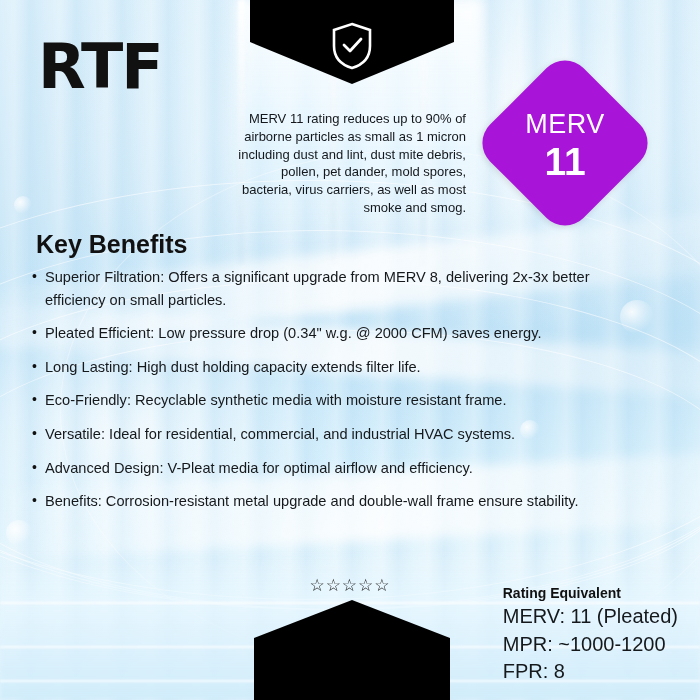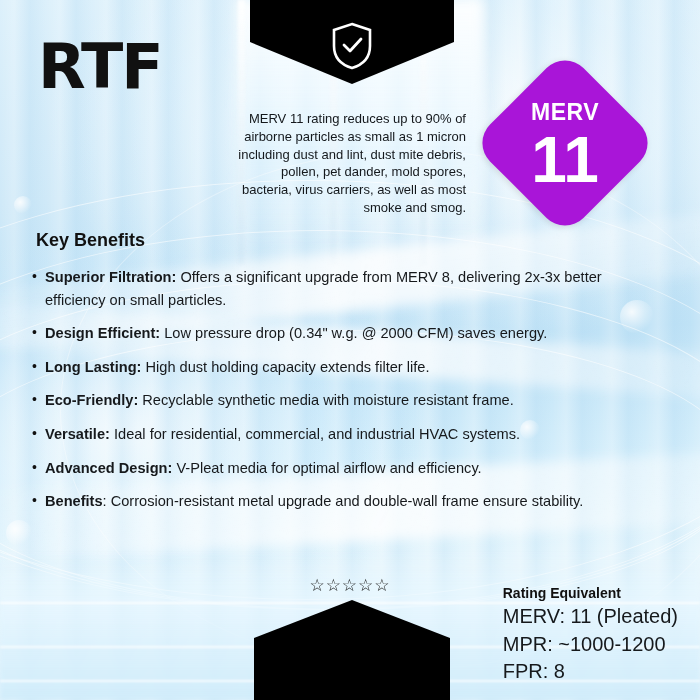--- a/index.html
+++ b/index.html
@@ -119,44 +119,44 @@
     border-radius: 26px;
     transform: rotate(45deg);
     box-shadow: 0 2px 6px rgba(0,0,0,.12);
     width: 132px; height: 132px; left: 27px; top: 27px;
   }
   .merv-text {
     position: absolute; inset: 0; display: flex; flex-direction: column;
     align-items: center; justify-content: center; color: #fff;
   }
   .merv-label {
-    font-size: 23px; font-weight: 700; letter-spacing: .5px; margin-top: 4px;
+    font-size: 27px; font-weight: 400; letter-spacing: .5px; margin-top: 4px;
   }
   .merv-number {
-    font-size: 64px; font-weight: 700; line-height: 1; margin-top: 2px;
+    font-size: 39px; font-weight: 700; line-height: 1; margin-top: 2px;
   }
 
   
   .kb-title {
     position: absolute; left: 36px; top: 230px; z-index: 7;
-    font-size: 18px; font-weight: 700; color: #111;
+    font-size: 25px; font-weight: 700; color: #111;
   }
   .benefits {
     position: absolute; left: 32px; top: 266px; width: 620px; z-index: 7;
   }
   .benefit {
     display: flex; align-items: flex-start;
     font-size: 14.6px; line-height: 1.55; color: #16191c;
     margin-bottom: 11px;
   }
   .bullet {
     flex: 0 0 auto; width: 13px; color: #111; font-size: 14px; line-height: 1.5;
   }
   .b-text { flex: 1 1 auto; }
-  .b-label { font-weight: 700; }
+  .b-label { font-weight: 400; }
 
   
   .rating {
     position: absolute; right: 22px; bottom: 14px; z-index: 7; text-align: left;
   }
   .rating-title { font-size: 14px; font-weight: 700; color: #111; margin-bottom: 2px; }
   .rating-line { font-size: 20px; color: #16191c; line-height: 1.38; }
 </style>
 </head>
 <body>
@@ -212,21 +212,21 @@
   </div>
 
   <div class="kb-title">Key Benefits</div>
   <div class="benefits">
     <div class="benefit">
       <span class="bullet">•</span>
       <span class="b-text"><span class="b-label">Superior Filtration:</span><span> Offers a significant upgrade from MERV 8, delivering 2x-3x better efficiency on small particles.</span></span>
     </div>
     <div class="benefit">
       <span class="bullet">•</span>
-      <span class="b-text"><span class="b-label">Design Efficient:</span><span> Low pressure drop (0.34" w.g. @ 2000 CFM) saves energy.</span></span>
+      <span class="b-text"><span class="b-label">Pleated Efficient:</span><span> Low pressure drop (0.34" w.g. @ 2000 CFM) saves energy.</span></span>
     </div>
     <div class="benefit">
       <span class="bullet">•</span>
       <span class="b-text"><span class="b-label">Long Lasting:</span><span> High dust holding capacity extends filter life.</span></span>
     </div>
     <div class="benefit">
       <span class="bullet">•</span>
       <span class="b-text"><span class="b-label">Eco-Friendly:</span><span> Recyclable synthetic media with moisture resistant frame.</span></span>
     </div>
     <div class="benefit">

